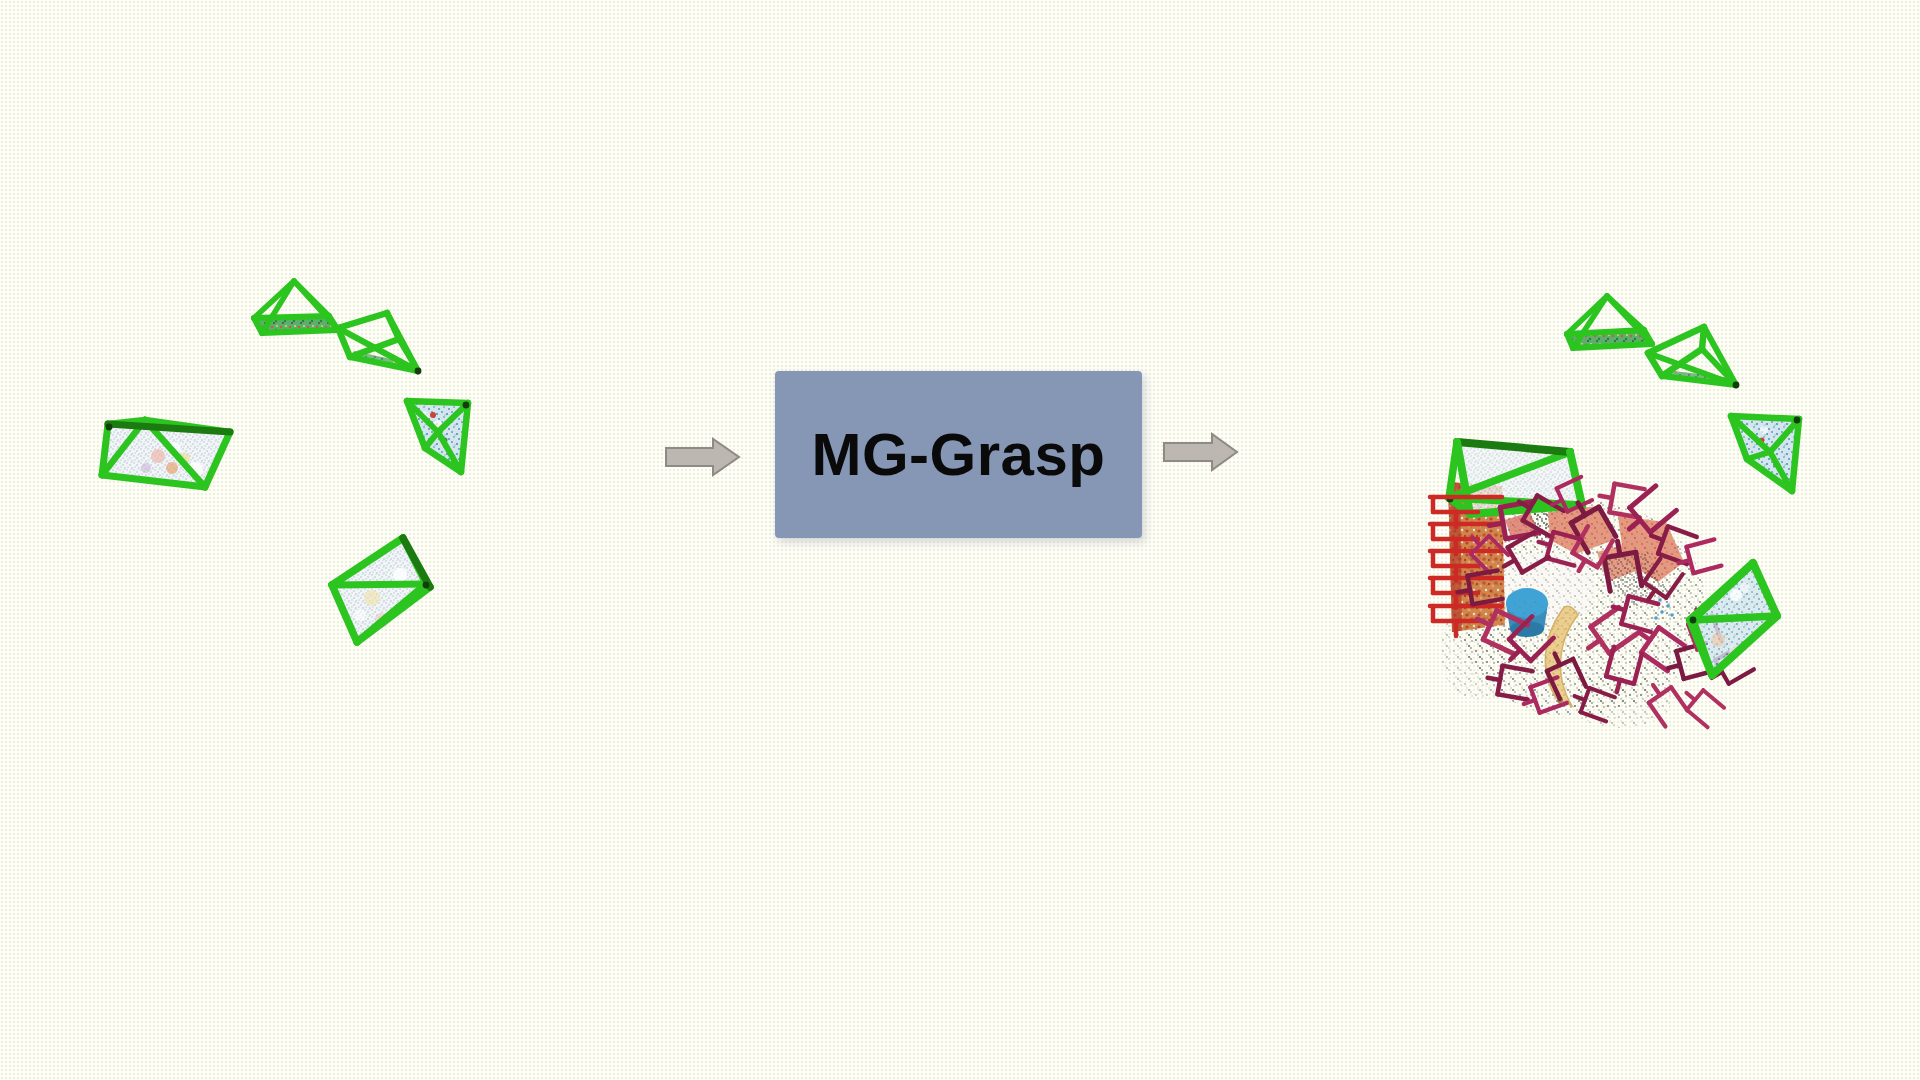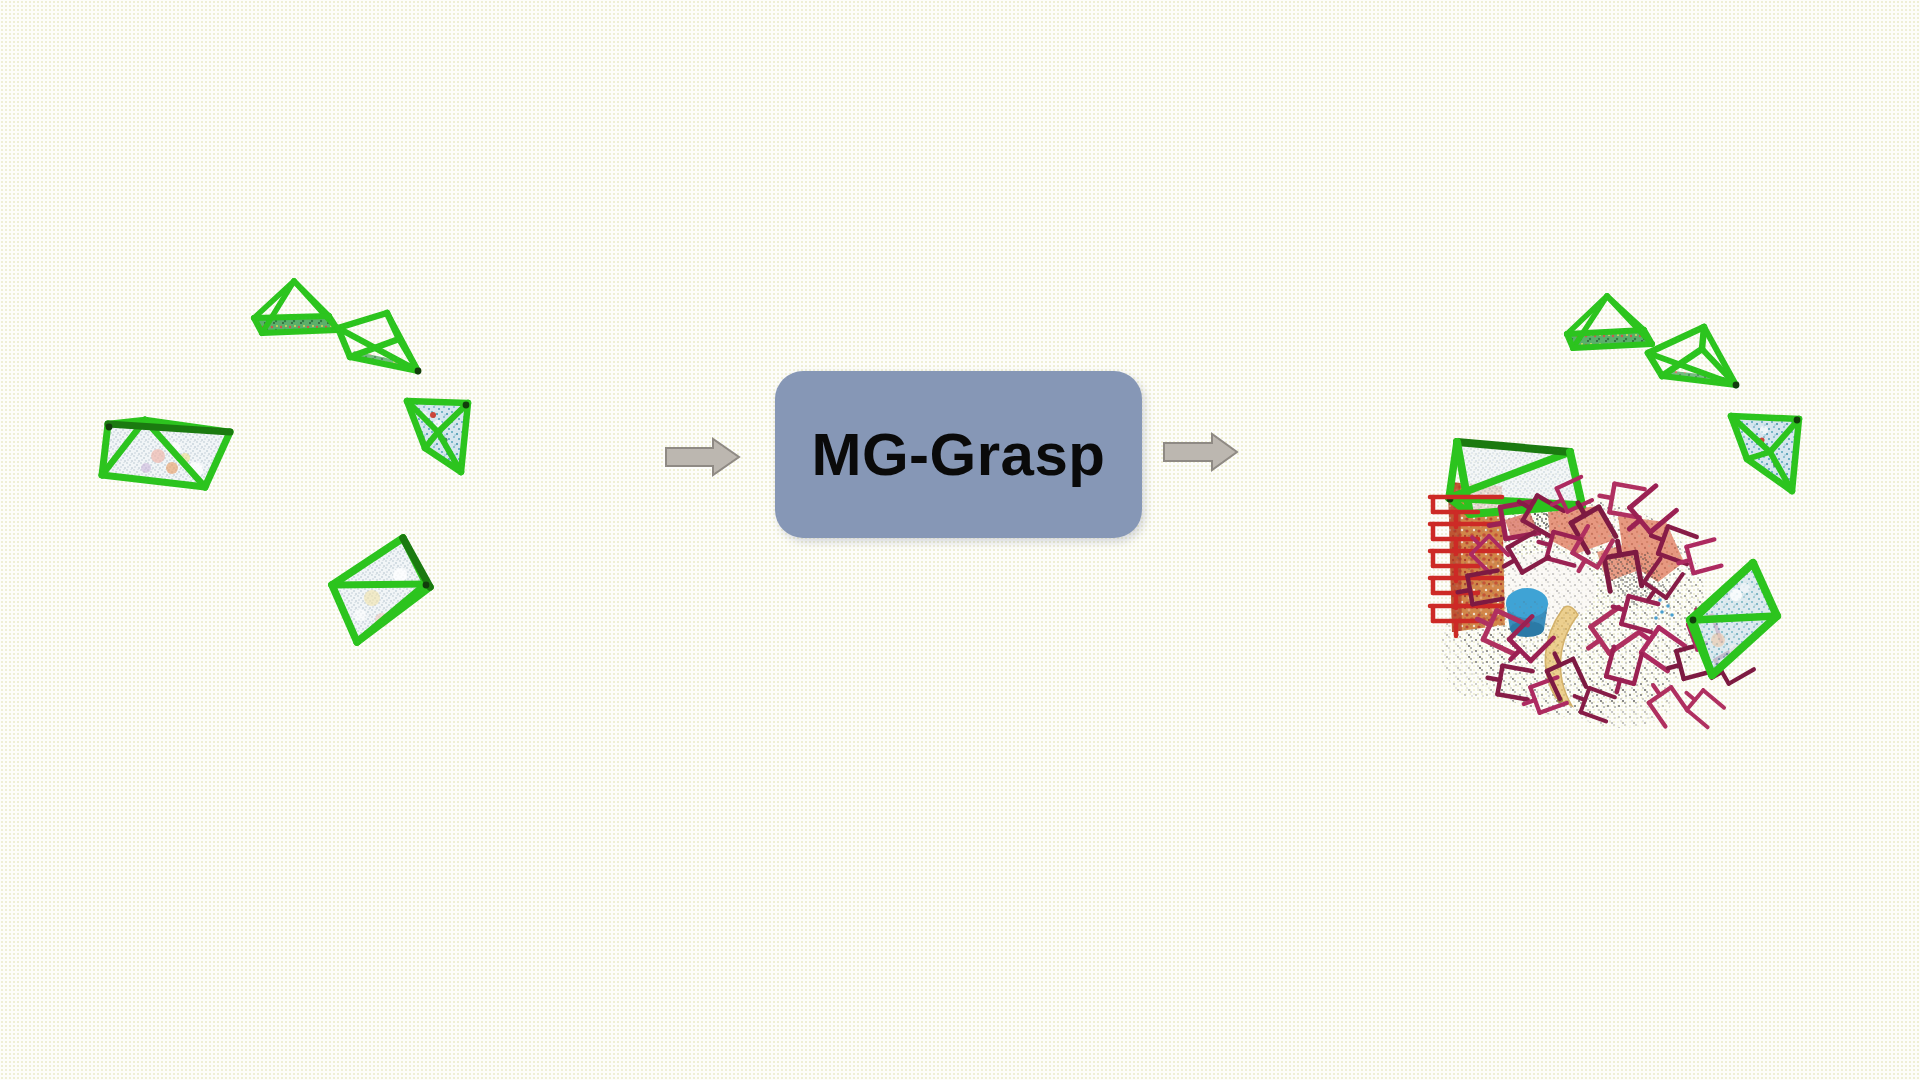--- a/index.html
+++ b/index.html
@@ -9,21 +9,21 @@
   }
   .canvas{
     position:relative;width:1920px;height:1080px;
     background-color:#fdfdfa;
     background-image:radial-gradient(#efefd6 1px, rgba(0,0,0,0) 1.1px);
     background-size:4px 4px;
   }
   #figure-svg{position:absolute;left:0;top:0;}
   .process-box{
     position:absolute;left:775px;top:371px;width:367px;height:167px;
-    border-radius:28px;
+    border-radius:4px;
     display:flex;align-items:center;justify-content:center;
     box-shadow:3px 4px 9px rgba(110,120,140,0.28);
   }
   .process-box span{
     font-size:60px;font-weight:bold;letter-spacing:0.5px;
     font-family:"Liberation Sans",sans-serif;
   }
 </style>
 </head>
 <body>

